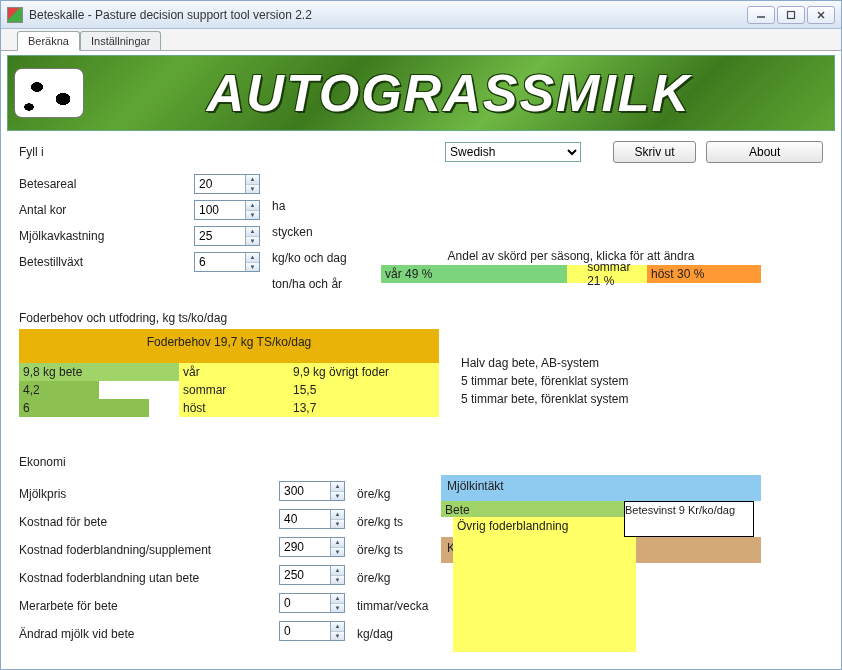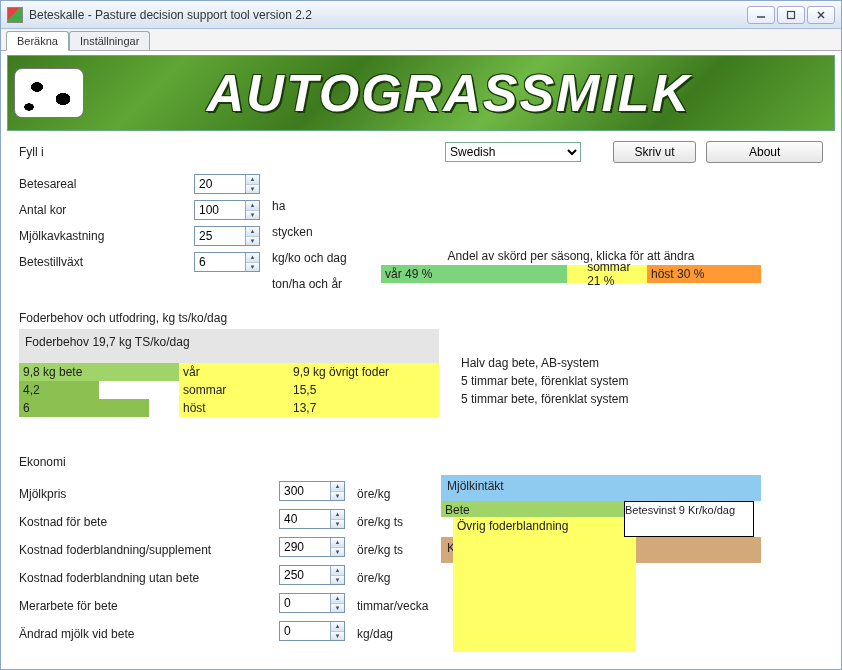--- a/index.html
+++ b/index.html
@@ -35,21 +35,21 @@
     background: linear-gradient(#fdfeff,#e4edf8);
     display: flex; align-items: center; justify-content: center;
     font-size: 10px; color: #445;
     cursor: pointer;
   }
   .tabstrip {
     height: 22px;
     background: #f4f4f4;
     display: flex;
     border-bottom: 1px solid #aab;
-    padding-left: 5px;
+    padding-left: 16px;
     gap: 0;
   }
   .tab {
     padding: 3px 10px 0;
     font-size: 11px;
     border: 1px solid #9aa;
     border-bottom: none;
     background: #eef0f3;
     border-radius: 3px 3px 0 0;
     margin-top: 2px;
@@ -167,23 +167,24 @@
   .season-bar {
     display: flex; height: 18px;
     font-size: 12px;
   }
   .sb-var { background: #7cd47c; padding-left: 4px; display:flex;align-items:center;}
   .sb-som { background: #ffff66; padding-left: 20px; display:flex;align-items:center;}
   .sb-hos { background: #ff9933; padding-left: 4px; display:flex;align-items:center;}
   .section-title { margin: 20px 0 4px 0; }
   .feed-table { width: 420px; }
   .feed-header {
-    background: #e5e5e5;
+    background: #eab308;
     padding: 6px 6px 14px;
     font-size: 12px;
+    text-align: center;
   }
   .feed-row {
     display: flex; height: 18px; font-size: 12px;
   }
   .feed-row > div { display:flex; align-items:center; padding-left:4px; }
   .c-bete { background: #a0d468; }
   .c-bete2 { background: #8cc152; }
   .c-seas { background: #ffff66; }
   .c-ovr  { background: #ffff66; }
   .feed-note {

